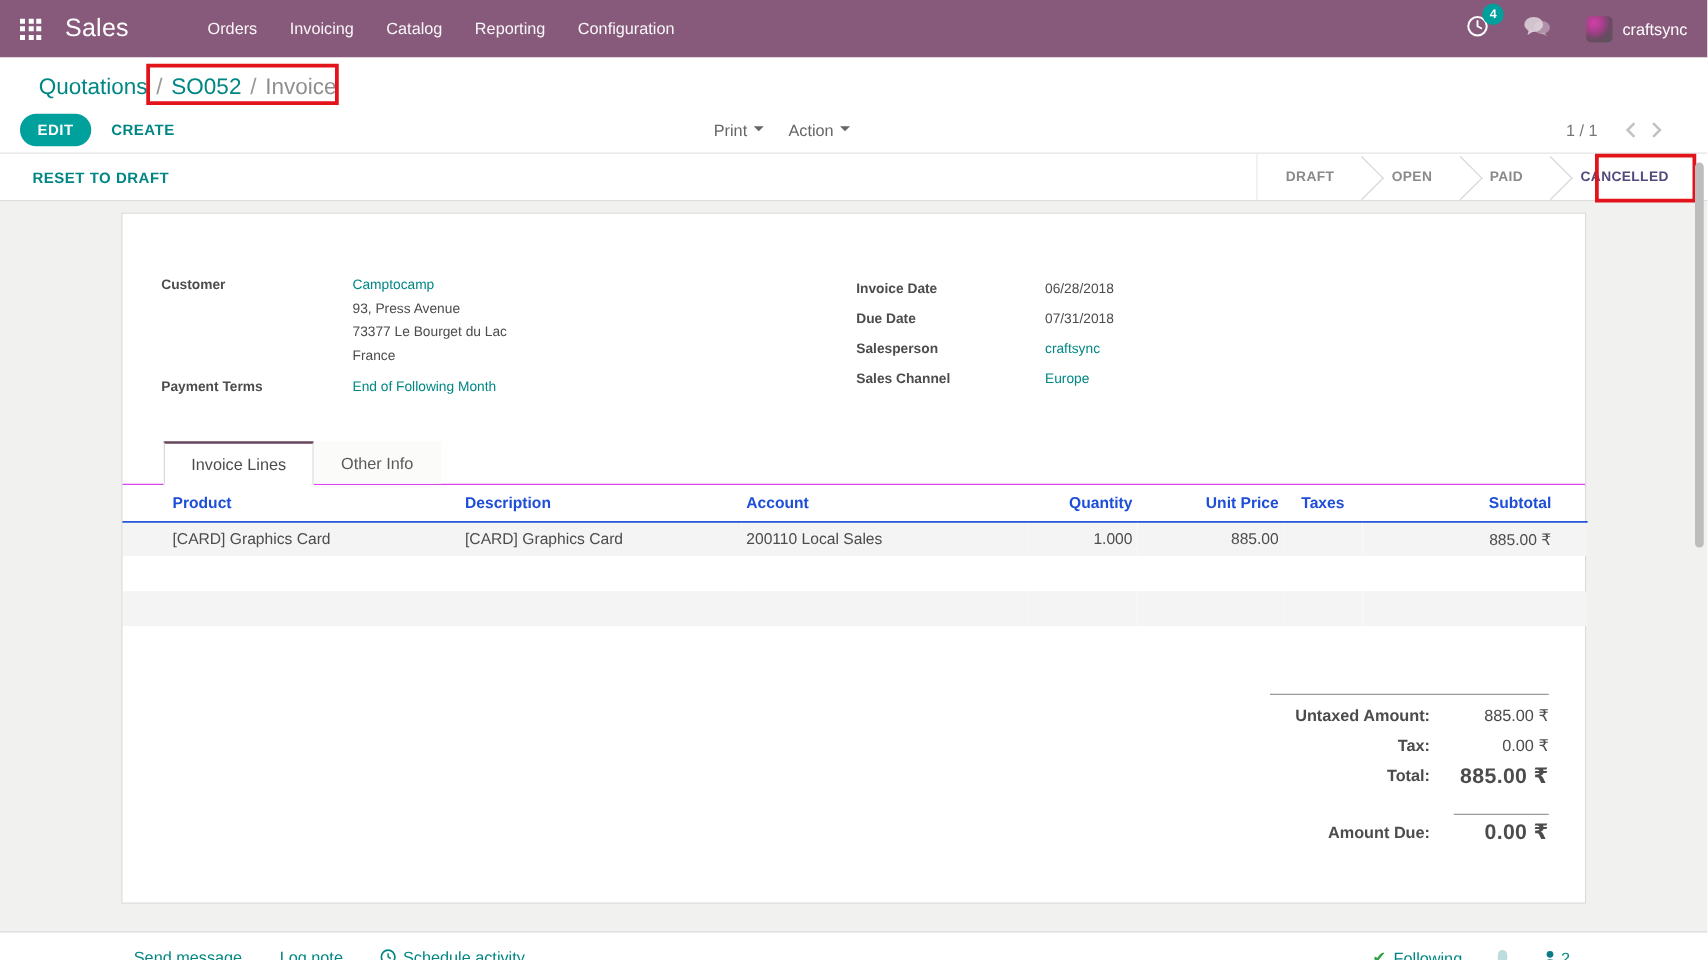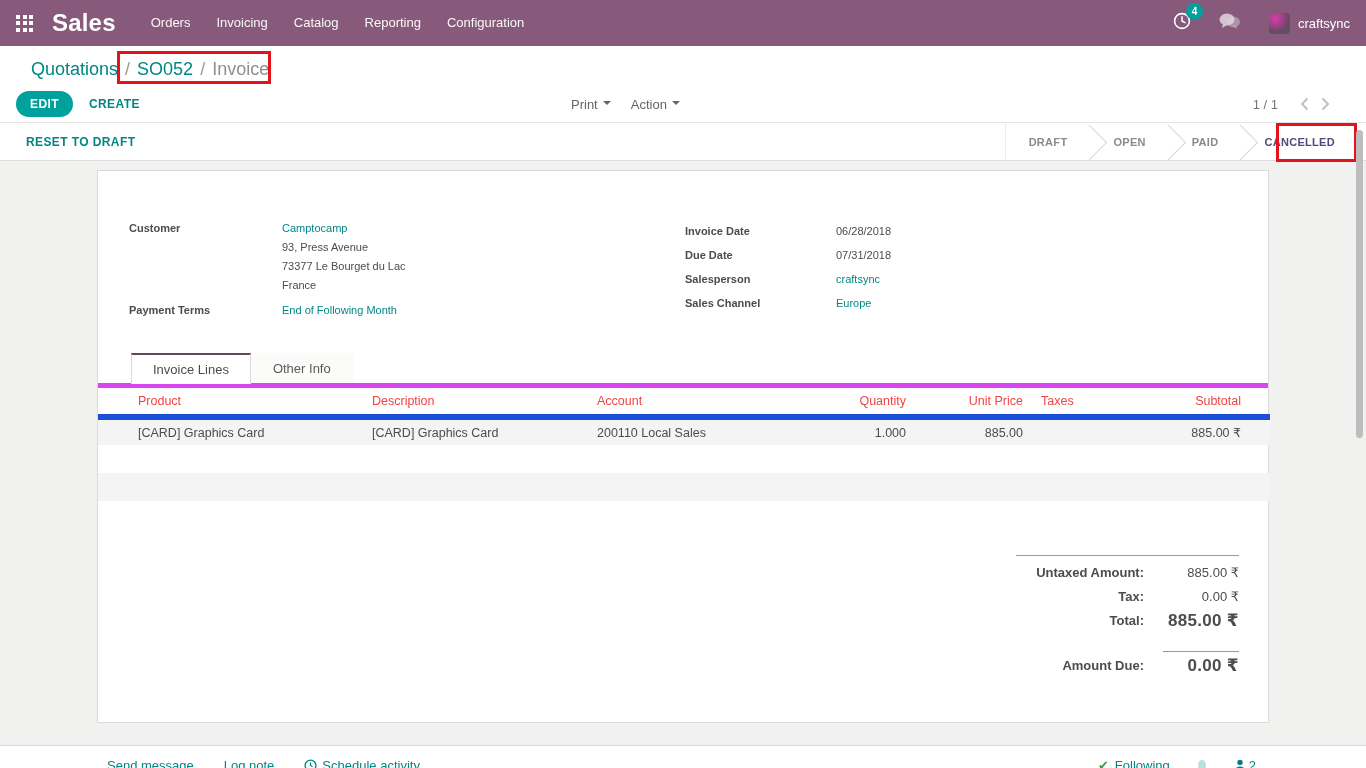--- a/index.html
+++ b/index.html
@@ -3,21 +3,21 @@
 <meta charset="utf-8">
 <style>
   * { margin:0; padding:0; box-sizing:border-box; }
   html,body { width:1366px; height:768px; overflow:hidden; }
   body { font-family:"Liberation Sans","DejaVu Sans",sans-serif; color:#4c4c4c; background:#fff; position:relative; }
 
   
   .navbar { height:46px; background:#875A7B; display:flex; align-items:center; padding:0 16px; color:#fff; }
   .apps-grid { width:17px; height:17px; display:grid; grid-template-columns:repeat(3,4px); grid-template-rows:repeat(3,4px); gap:2.5px; margin-right:19px; cursor:pointer; }
   .apps-grid span { background:#fff; width:4px; height:4px; display:block; }
-  .app-name { font-size:24px; font-weight:bold; margin-right:22px; letter-spacing:.2px; }
+  .app-name { font-size:20px; font-weight:normal; margin-right:50px; letter-spacing:.2px; }
   .nav-item { font-size:13px; padding:0 13px; line-height:46px; color:rgba(255,255,255,.95); cursor:pointer; }
   .nav-right { margin-left:auto; display:flex; align-items:center; }
   .activity-wrap { position:relative; margin-right:26px; cursor:pointer; }
   .activity-badge { position:absolute; top:-8px; right:-11px; background:#00A09D; color:#fff; font-size:10px; font-weight:bold; border-radius:50%; width:17px; height:17px; line-height:17px; text-align:center; }
   .messages-wrap { margin-right:28px; cursor:pointer; opacity:.75; }
   .avatar { width:21px; height:21px; border-radius:4px; margin-right:8px;
             background:radial-gradient(circle at 30% 25%, #d13fa5 0%, #a43f8a 35%, #6b4a63 60%, #565656 100%); }
   .user-name { font-size:13px; cursor:pointer; }
 
   
@@ -53,26 +53,26 @@
   .field-col.left { width:520px; }
   .field-col.right { margin-left:36px; }
   .frow { display:flex; font-size:11px; line-height:19px; }
   .field-col.right .frow { line-height:24px; }
   .flabel { font-weight:bold; color:#4c4c4c; width:153px; flex-shrink:0; }
   .field-col.right .flabel { width:151px; }
   .fvalue { color:#4c4c4c; }
   .link { color:#008784; cursor:pointer; text-decoration:none; }
   .pt-row { margin-top:6px; }
 
-  .tabs { margin-top:33px; padding-left:33px; border-bottom:5px solid #d946ef; display:flex; height:35px; }
+  .tabs { margin-top:33px; padding-left:33px; border-bottom:1px solid #d946ef; display:flex; height:35px; }
   .tab { padding:0 21px; display:flex; align-items:center; font-size:13px; color:#5a5a5a; background:#fbfbfa; cursor:pointer; border:1px solid transparent; }
   .tab.active { background:#fff; border:1px solid #d9d9d9; border-top:2px solid #66455c; border-bottom:1px solid #fff; margin-bottom:-1px; color:#4c4c4c; }
 
   table.lines { width:100%; border-collapse:collapse; font-size:12.5px; table-layout:fixed; }
-  .lines th { font-weight:normal; color:#ef4444; text-align:left; height:29px; border-bottom:6px solid #1d4ed8; padding:0 4px; }
+  .lines th { font-weight:bold; color:#1d4ed8; text-align:left; height:29px; border-bottom:1px solid #1d4ed8; padding:0 4px; }
   .lines td { height:28px; padding:0 4px; color:#4c4c4c; overflow:hidden; white-space:nowrap; }
   .lines th:first-child, .lines td:first-child { padding-left:40px; }
   .lines th.num, .lines td.num { text-align:right; }
   .lines th.taxcol, .lines td.taxcol { padding-left:14px; }
   .lines th:last-child, .lines td:last-child { padding-right:29px; }
   .lines tbody tr:nth-child(odd) { background:#f4f4f4; }
   .lines tbody tr { cursor:pointer; }
 
   .totals { width:223px; margin:26px 29px 0 auto; font-size:13px; }
   .totals-main { border-top:1px solid #9a9a9a; padding-top:5px; }

